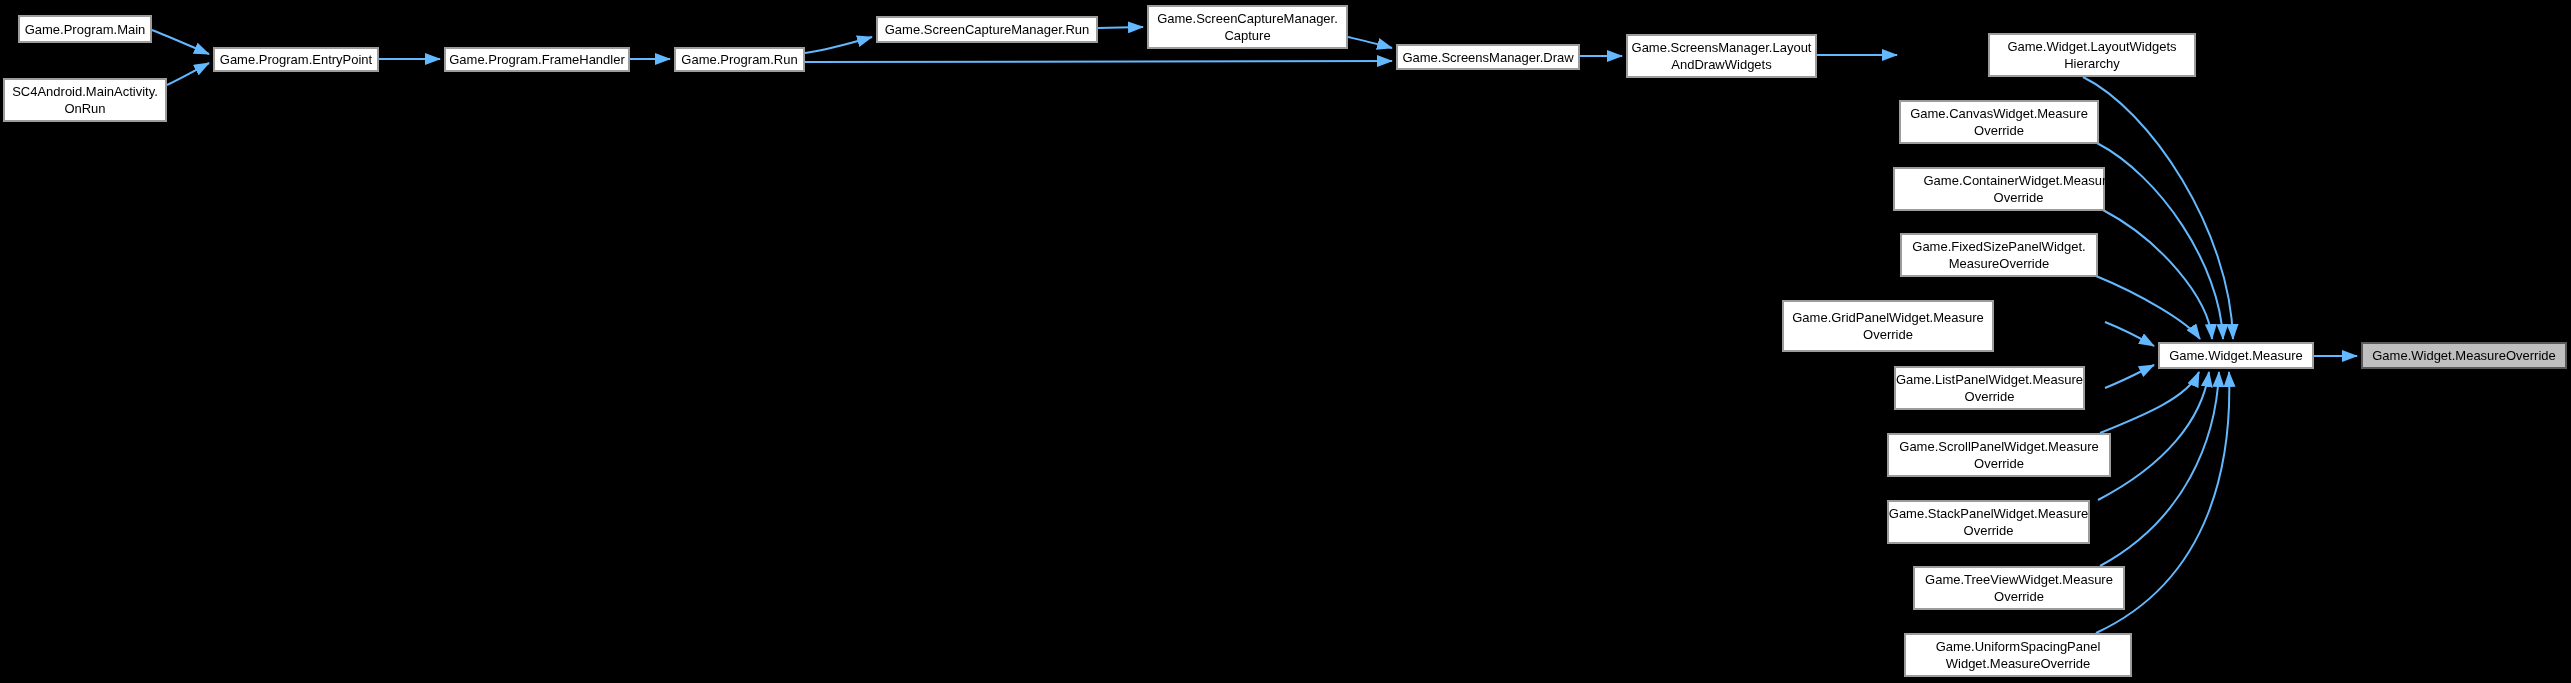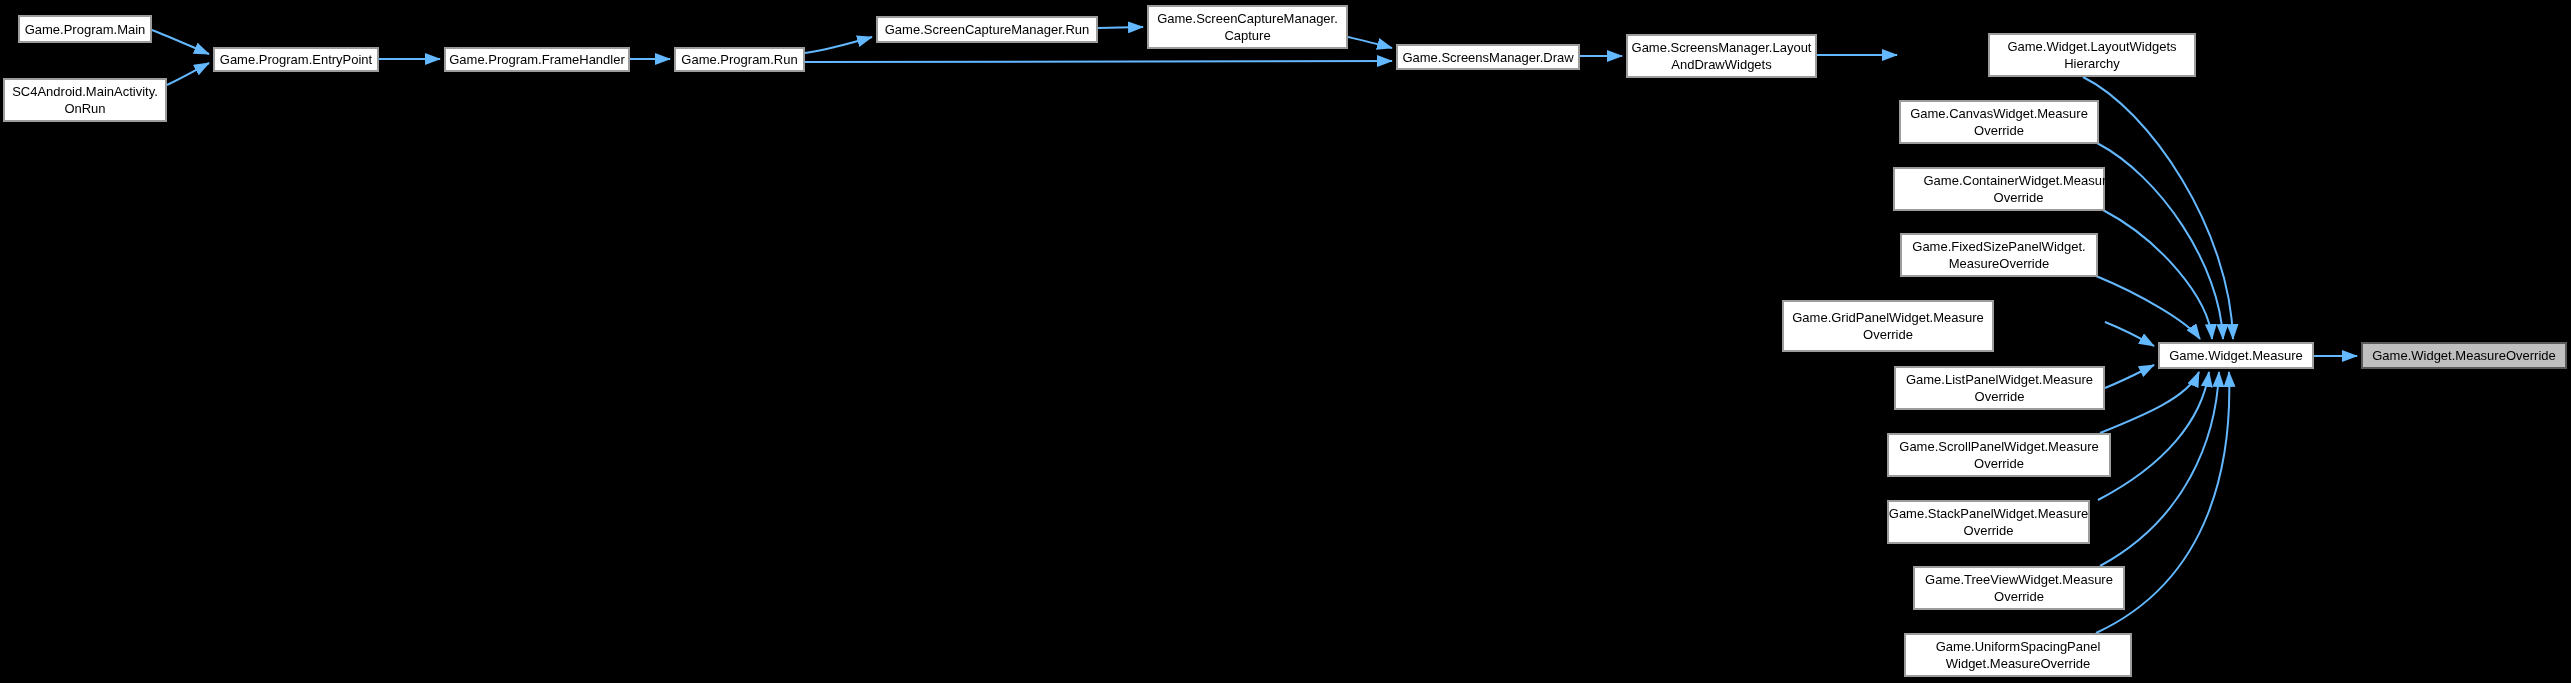--- a/index.html
+++ b/index.html
@@ -94,21 +94,21 @@
     <div class="node" style="left: 1988px; top: 33px; width: 208px; height: 44px;">Game.Widget.LayoutWidgets
 Hierarchy</div>
     <div class="node" style="left: 1899px; top: 100px; width: 200px; height: 44px;">Game.CanvasWidget.Measure
 Override</div>
     <div class="node" style="left: 1893px; top: 167px; width: 212px; height: 44px; padding-left: 39px;">Game.ContainerWidget.Measure
 Override</div>
     <div class="node" style="left: 1900px; top: 233px; width: 198px; height: 44px;">Game.FixedSizePanelWidget.
 MeasureOverride</div>
     <div class="node" style="left: 1782px; top: 300px; width: 212px; height: 52px;">Game.GridPanelWidget.Measure
 Override</div>
-    <div class="node" style="left: 1894px; top: 366px; width: 211px; height: 44px;">Game.ListPanelWidget.Measure
+    <div class="node" style="left: 1894px; top: 366px; width: 191px; height: 44px;">Game.ListPanelWidget.Measure
 Override</div>
     <div class="node" style="left: 1887px; top: 433px; width: 224px; height: 44px;">Game.ScrollPanelWidget.Measure
 Override</div>
     <div class="node" style="left: 1887px; top: 500px; width: 203px; height: 44px;">Game.StackPanelWidget.Measure
 Override</div>
     <div class="node" style="left: 1893px; top: 566px; width: 212px; height: 44px; margin-left: 20px;">Game.TreeViewWidget.Measure
 Override</div>
     <div class="node" style="left: 1904px; top: 633px; width: 228px; height: 44px;">Game.UniformSpacingPanel
 Widget.MeasureOverride</div>
     <div class="node" style="left: 2158px; top: 342px; width: 156px; height: 27px;">Game.Widget.Measure</div>

